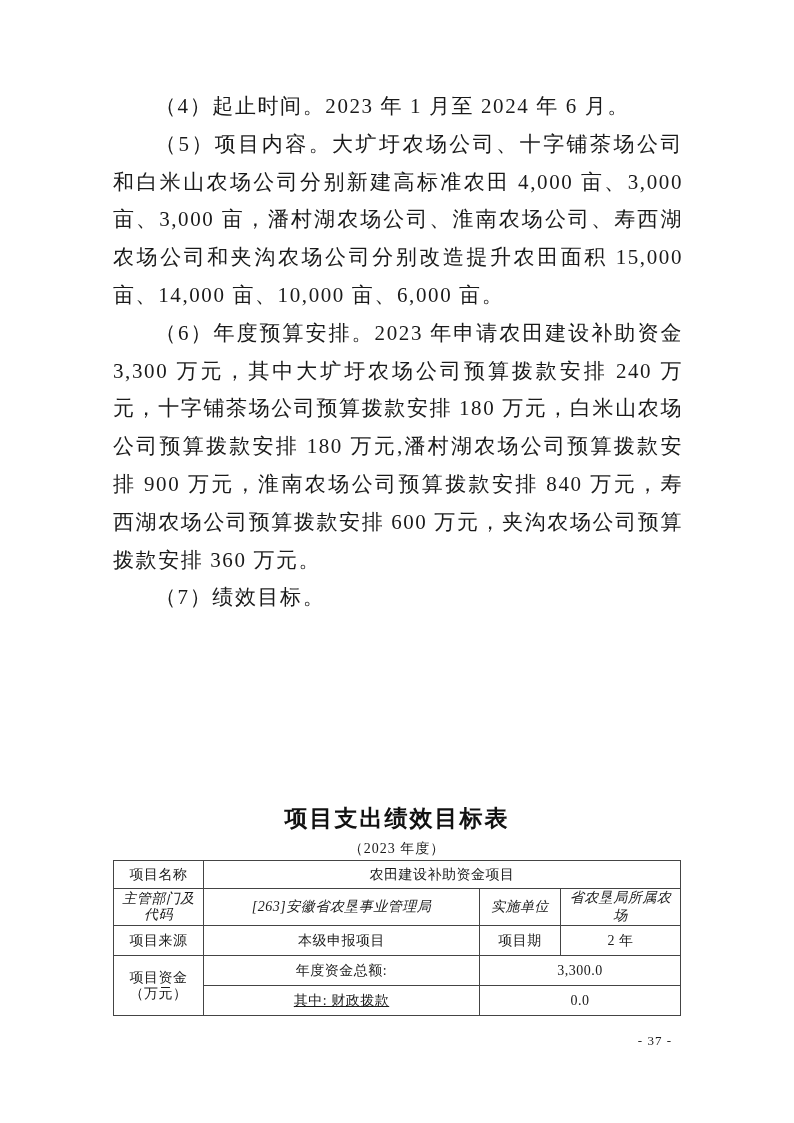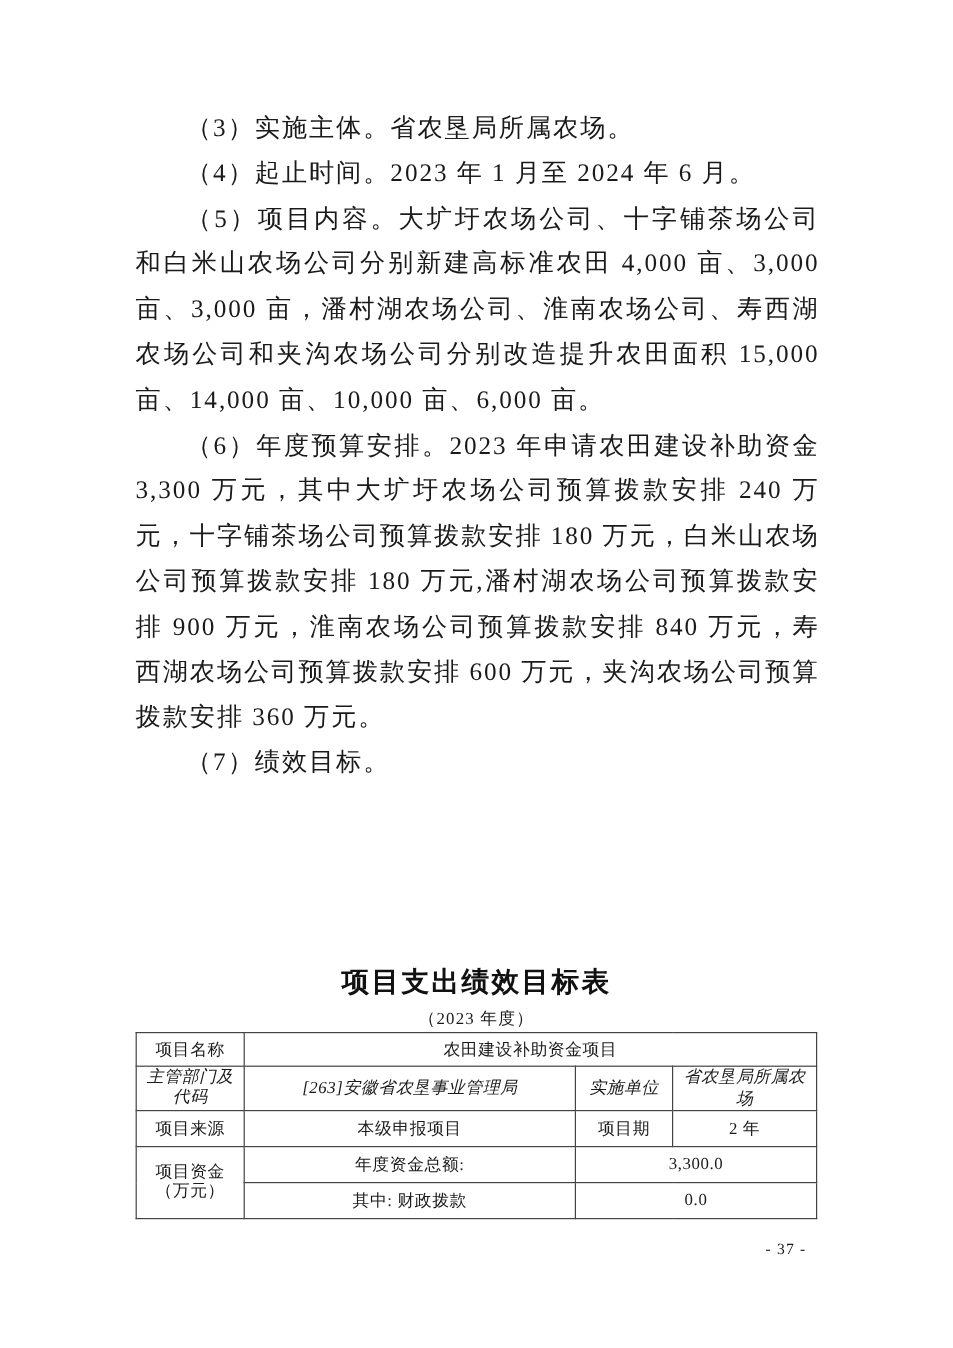--- a/index.html
+++ b/index.html
@@ -71,37 +71,36 @@
     vertical-align: middle;
     overflow: hidden;
   }
   tr.r1 { height: 28px; }
   tr.r2 { height: 37px; font-style: italic; }
   tr.r3 { height: 30px; }
   tr.r4 { height: 30px; }
   tr.r5 { height: 30px; }
   td.multiline { white-space: pre-line; line-height: 16px; }
   td.left  { text-align: left; padding-left: 10px; }
-  td.left2 { text-align: left; padding-left: 20px; }
+  td.left2 { text-align: left; padding-left: 20px; text-decoration: underline; }
   td.right { text-align: right; padding-right: 8px; }
 
   
   .page-number {
     position: absolute;
     top: 1033px;
     right: 122px;
     font-size: 13px;
     letter-spacing: 1px;
   }
 </style>
 </head>
 <body>
 
 <div class="doc-body">
-  <p class="indent">（3）实施主体。省农垦局所属农场。</p>
   <p class="indent">（4）起止时间。2023 年 1 月至 2024 年 6 月。</p>
   <p class="indent">（5）项目内容。大圹圩农场公司、十字铺茶场公司和白米山农场公司分别新建高标准农田 4,000 亩、3,000 亩、3,000 亩，潘村湖农场公司、淮南农场公司、寿西湖农场公司和夹沟农场公司分别改造提升农田面积 15,000 亩、14,000 亩、10,000 亩、6,000 亩。</p>
   <p class="indent">（6）年度预算安排。2023 年申请农田建设补助资金 3,300 万元，其中大圹圩农场公司预算拨款安排 240 万元，十字铺茶场公司预算拨款安排 180 万元，白米山农场公司预算拨款安排 180 万元,潘村湖农场公司预算拨款安排 900 万元，淮南农场公司预算拨款安排 840 万元，寿西湖农场公司预算拨款安排 600 万元，夹沟农场公司预算拨款安排 360 万元。</p>
   <p class="indent">（7）绩效目标。</p>
 </div>
 
 <div class="tbl-title">项目支出绩效目标表</div>
 <div class="tbl-subtitle">（2023 年度）</div>
 
 <table class="perf">

